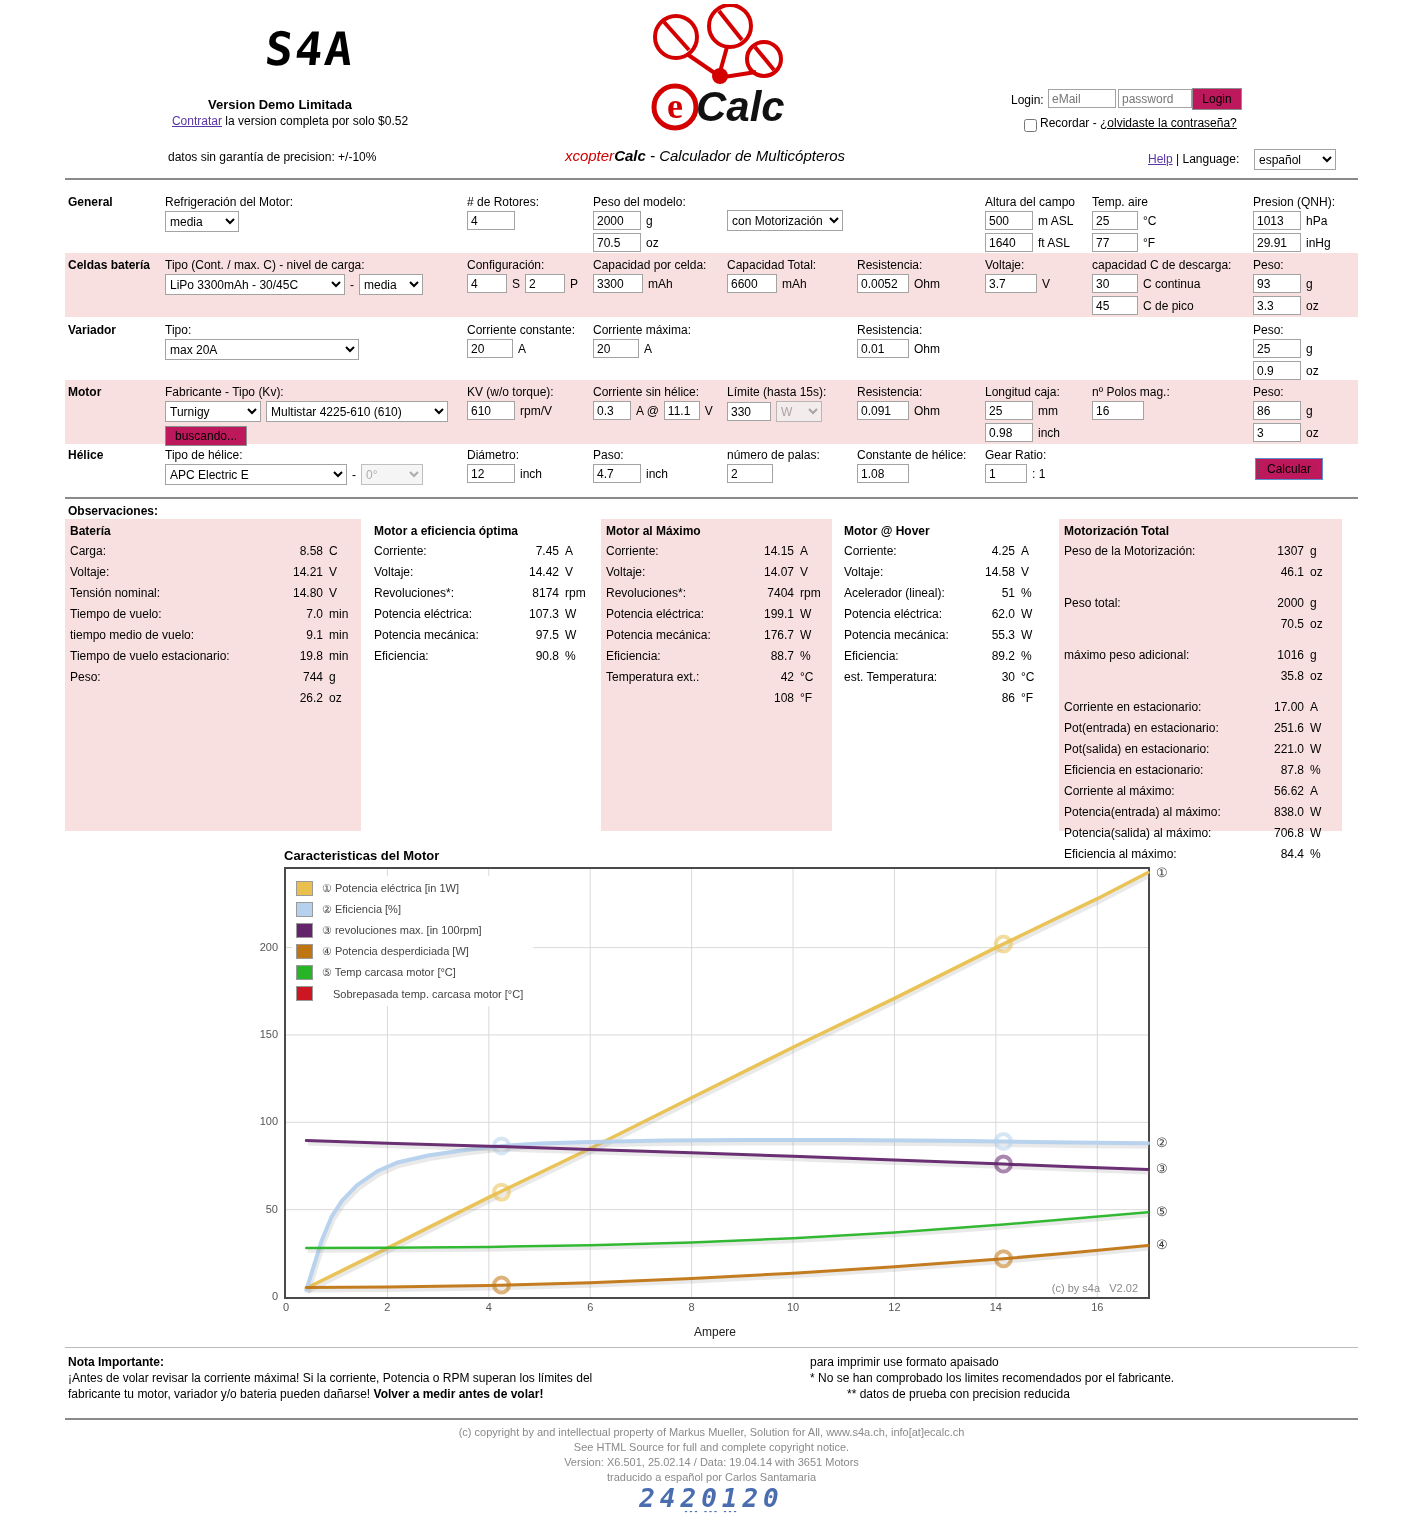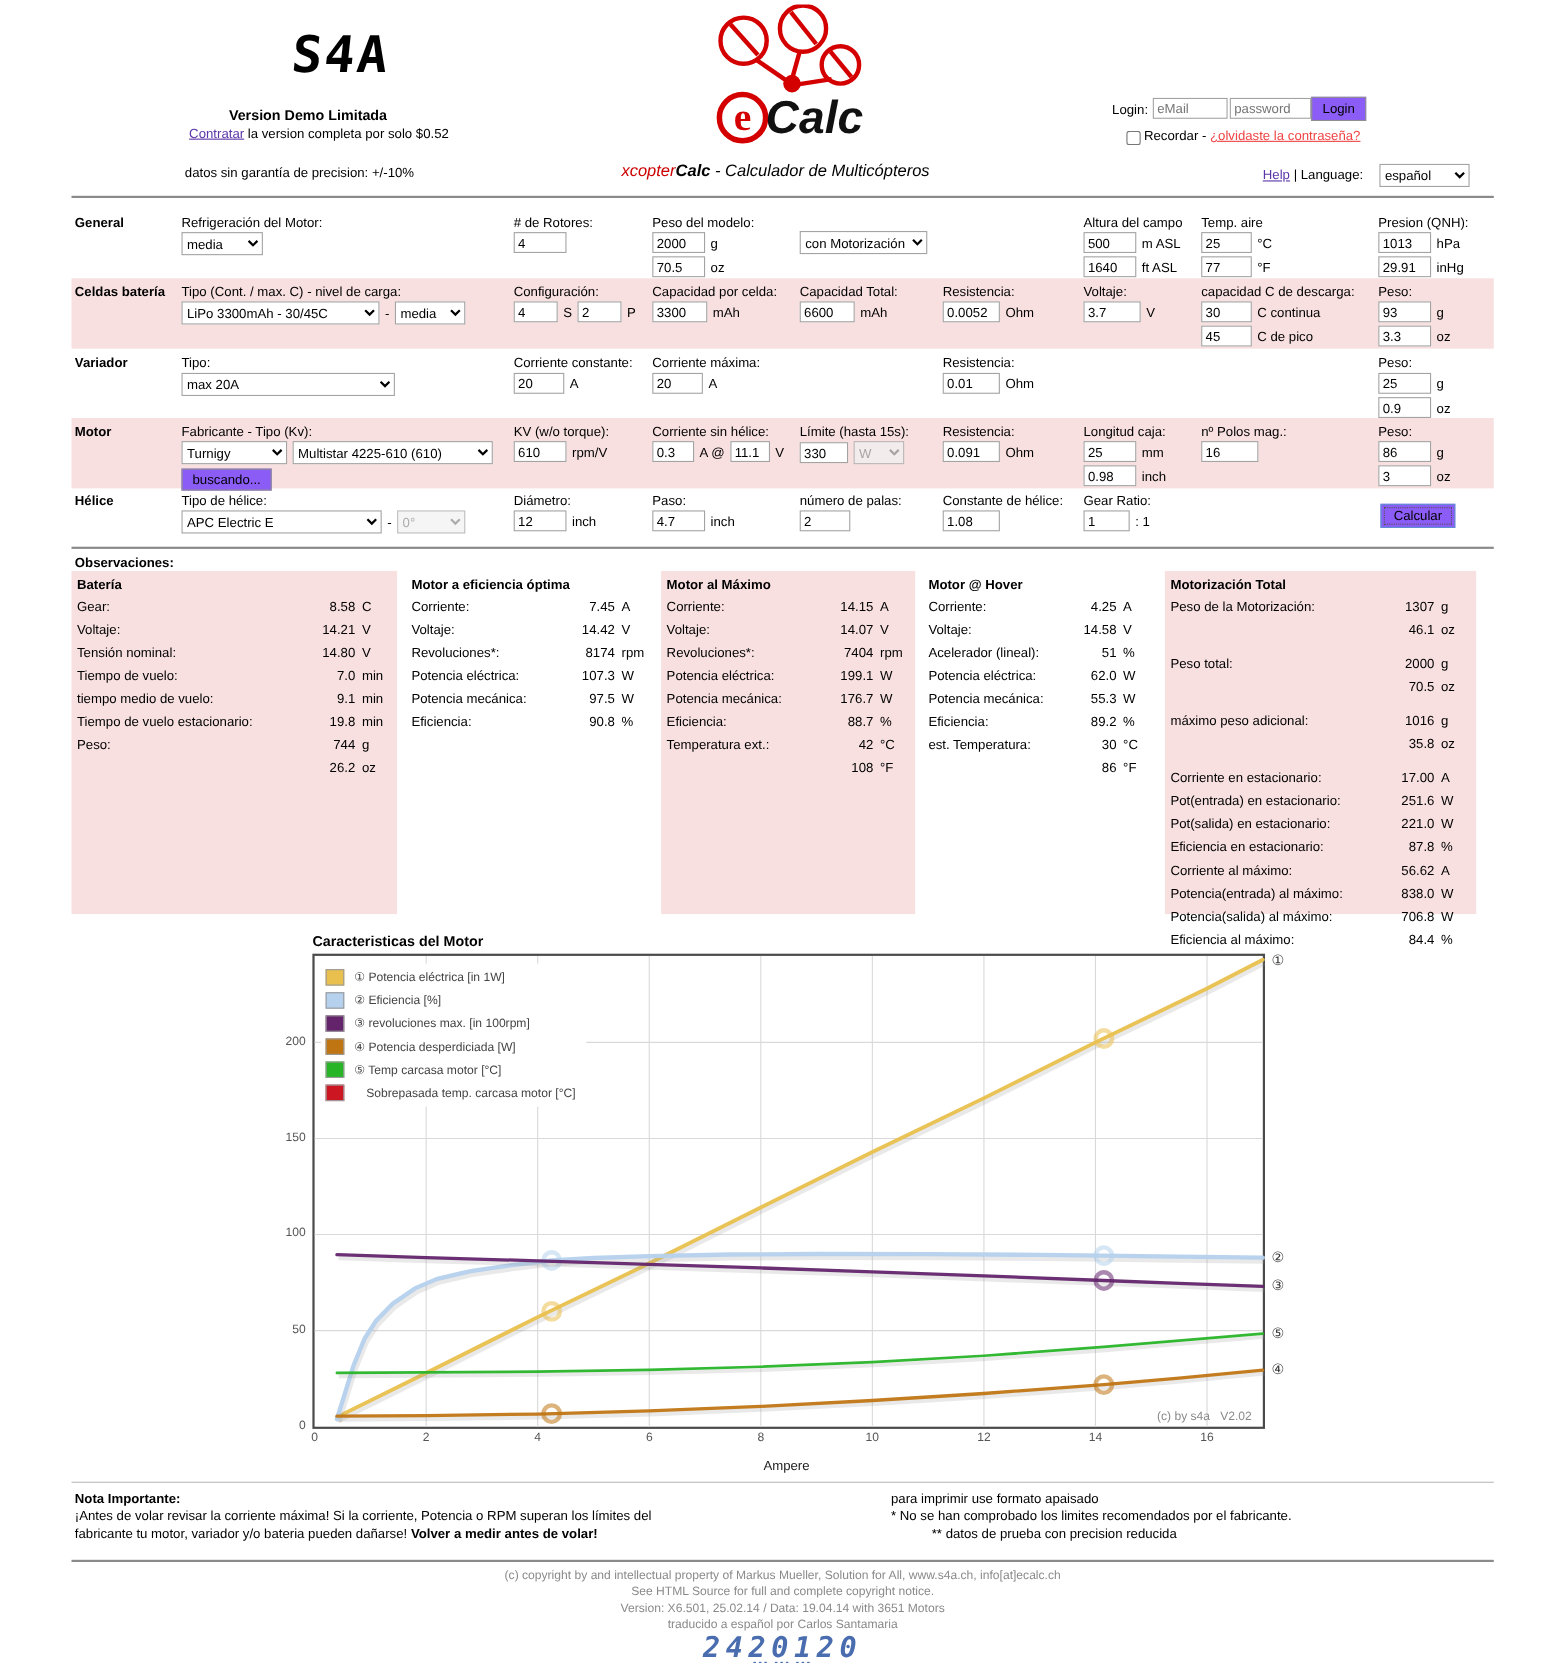--- a/index.html
+++ b/index.html
@@ -5,29 +5,29 @@
   html,body{margin:0;padding:0;background:#fff;}
   body{font-family:"Liberation Sans",sans-serif;color:#000;}
   #page{position:relative;width:1423px;height:1517px;background:#fff;overflow:hidden;}
   .abs{position:absolute;}
   .lbl{font-size:12px;white-space:nowrap;}
   .cat{font-size:12px;font-weight:bold;white-space:nowrap;text-align:right;}
   .ctl{display:flex;align-items:center;gap:5px;font-size:12px;white-space:nowrap;}
   input.tin{border:1px solid #a3a3a3;height:17px;font:12px "Liberation Sans",sans-serif;padding:0 3px;background:#fff;color:#000;}
   select.sel{border:1px solid #a3a3a3;height:21px;font:12px "Liberation Sans",sans-serif;background:#fff;color:#000;}
   select.sel:disabled{color:#8a8a8a;background:#f2f2f2;}
-  .btn{border:1px solid #8f8f8f;background:#8b5cf6;font:12px "Liberation Sans",sans-serif;height:22px;padding:0 9px;cursor:pointer;}
+  .btn{border:1px solid #8f8f8f;background:#be185d;font:12px "Liberation Sans",sans-serif;height:22px;padding:0 9px;cursor:pointer;}
   .btn-focus{border:1px solid #5f8fd0;outline:1px dotted #555;outline-offset:-4px;}
   .form-row{position:absolute;left:65px;width:1293px;}
   .pink{background:#f8e0e0;}
   .fg{position:absolute;}
   .hr1{position:absolute;left:65px;width:1293px;height:0;border-top:2px solid #8a8a8a;}
   .hr2{position:absolute;left:65px;width:1293px;height:0;border-top:1px solid #bbb;}
   a.purple{color:#5a35a8;text-decoration:underline;cursor:pointer;}
-  a.dark{color:#ef4444;text-decoration:underline;cursor:pointer;}
+  a.dark{color:#000000;text-decoration:underline;cursor:pointer;}
   
   .obs-col{position:absolute;top:519px;font-size:12px;}
   .obs-title{font-weight:bold;padding:5px 0 3px 5px;font-size:12px;}
   .obs-row{display:flex;height:21px;line-height:21px;}
   .obs-label{flex:1;padding-left:5px;white-space:nowrap;}
   .obs-value{width:56px;text-align:right;}
   .obs-unit{width:32px;padding-left:6px;}
   .obs-spacer{height:10px;}
   
   #chart-title{position:absolute;left:284px;top:848px;width:862px;font-size:13px;font-weight:bold;}
@@ -381,21 +381,21 @@
     <button class="btn btn-focus fg" style="left:1190px;top:14px;width:68px;">Calcular</button>
   </div>
 
   <div class="hr1" style="top:497px;"></div>
 
   <div class="abs cat" style="left:68px;top:504px;">Observaciones:</div>
   <div class="obs-col pink" style="height: 312px; left: 65px; width: 296px;">
     <div class="obs-title">Batería</div>
       <div class="obs-rows">
         <div class="obs-row">
-          <span class="obs-label">Gear:</span>
+          <span class="obs-label">Carga:</span>
           <span class="obs-value">8.58</span>
           <span class="obs-unit">C</span>
         </div>
         <div class="obs-row">
           <span class="obs-label">Voltaje:</span>
           <span class="obs-value">14.21</span>
           <span class="obs-unit">V</span>
         </div>
         <div class="obs-row">
           <span class="obs-label">Tensión nominal:</span>

